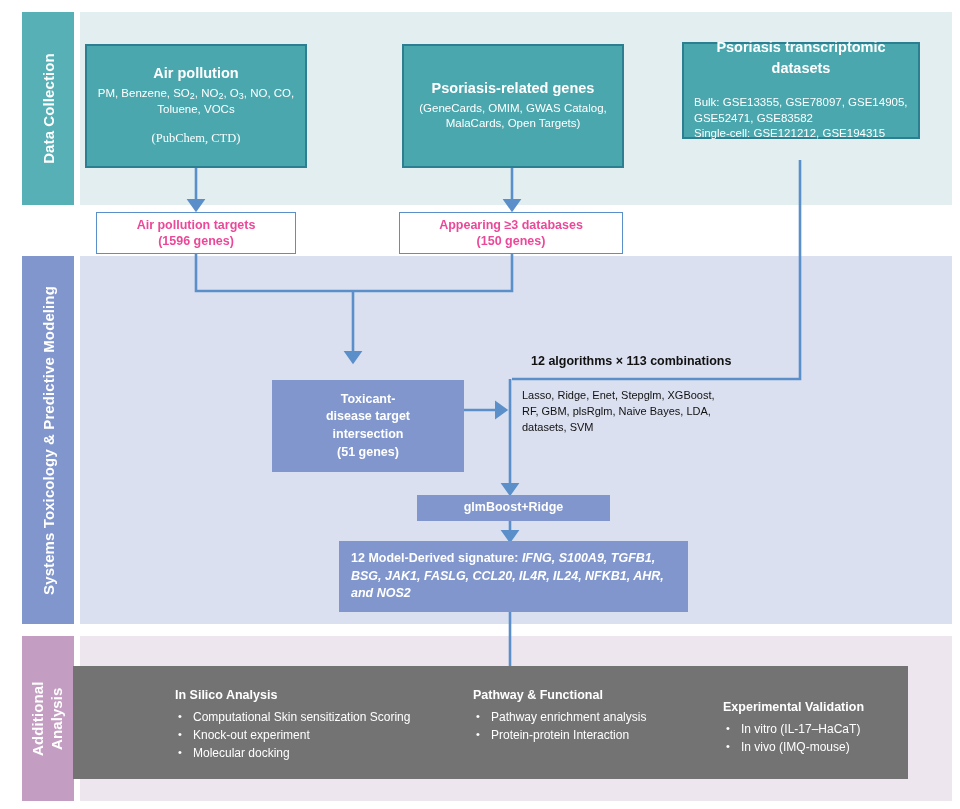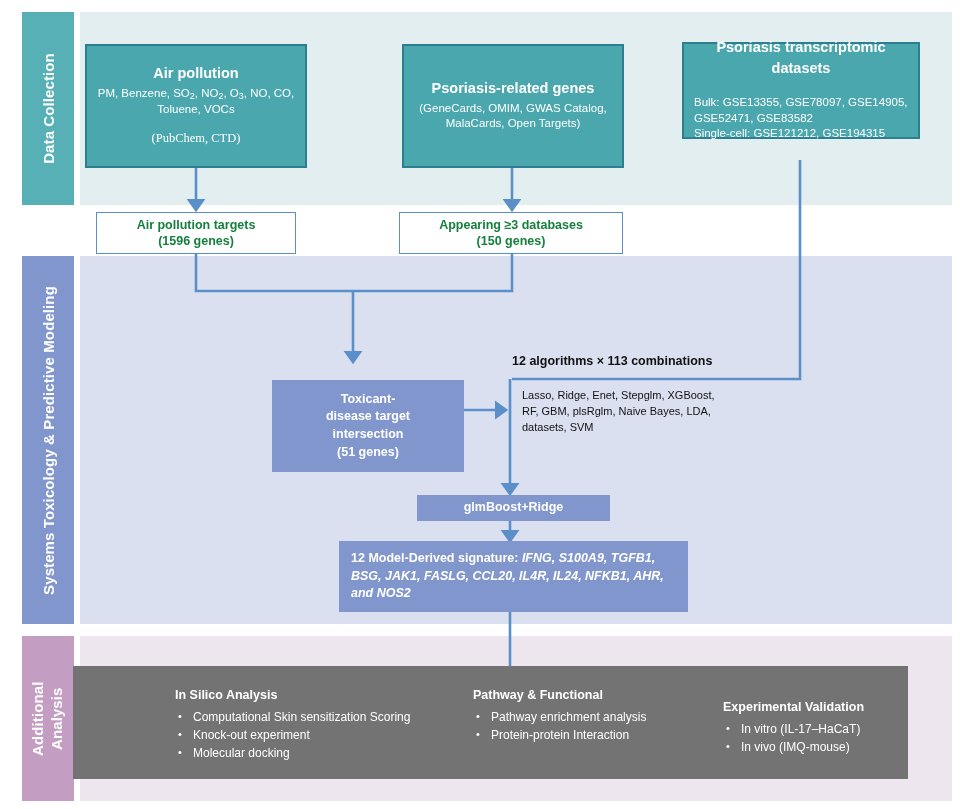--- a/index.html
+++ b/index.html
@@ -105,21 +105,21 @@
     line-height: 1.35;
   }
   .teal-box .n-sub.left {
     text-align: left;
   }
 
   
   .white-box {
     background: #ffffff;
     border: 1.6px solid #5b8fc9;
-    color: #15803d;
+    color: #ec4899;
     font-weight: bold;
     font-size: 12.5px;
     line-height: 1.3;
   }
 
   
   .peri-box {
     background: #8096cc;
     color: #ffffff;
     font-weight: bold;
@@ -287,21 +287,21 @@
     <div>(150 genes)</div>
   </div>
 
   <div class="node peri-box" style="left:272px; top:364px; width:192px; height:92px;margin-top:16px;">
     <div>Toxicant-</div>
     <div>disease target</div>
     <div>intersection</div>
     <div>(51 genes)</div>
   </div>
 
-  <div class="free-label" style="left:512px; top:354px;">12 algorithms  ×  113 combinations</div>
+  <div class="free-label" style="left:531px; top:354px;">12 algorithms  ×  113 combinations</div>
 
   <div class="algo-box" style="left:512px; top:382px; width:310px; height:72px;">
     <div>Lasso, Ridge, Enet, Stepglm, XGBoost,</div>
     <div>RF, GBM, plsRglm, Naive Bayes, LDA,</div>
     <div>datasets, SVM</div>
   </div>
 
   <div class="node peri-box" style="left:417px; top:495px; width:193px; height:26px;">
     <div>glmBoost+Ridge</div>
   </div>

